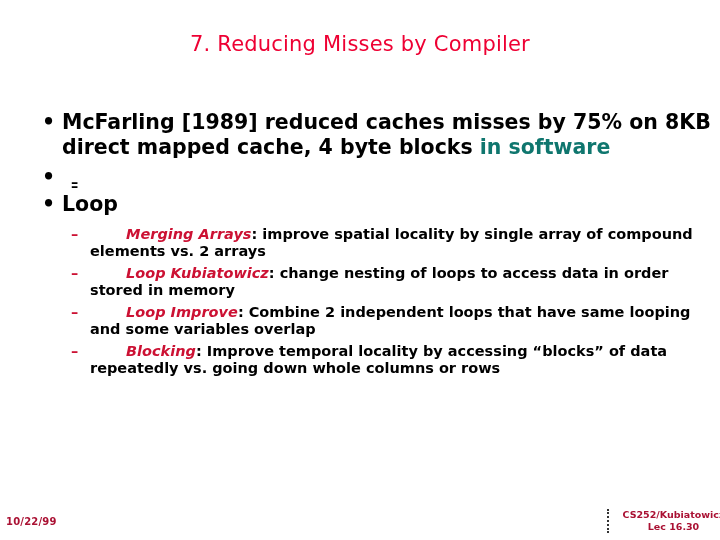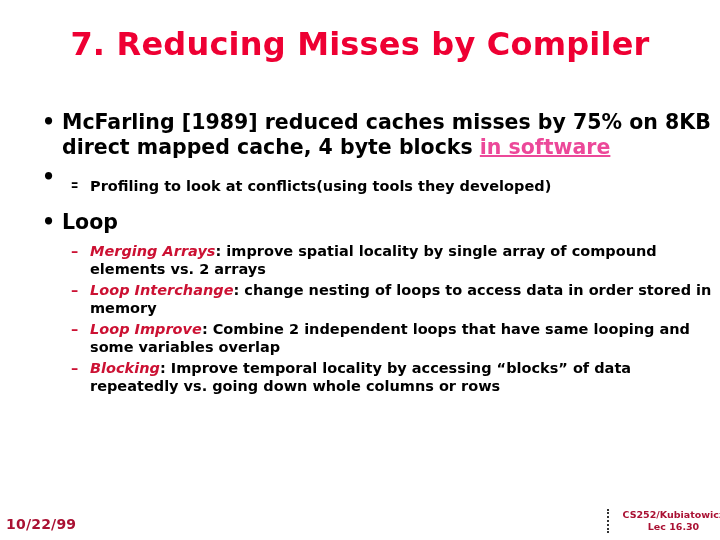--- a/index.html
+++ b/index.html
@@ -18,22 +18,22 @@
   }
 
   
   .slide-title {
     position: absolute;
     top: 26px;
     left: 40px;
     width: 640px;
     text-align: center;
     color: #ee0033;
-    font-size: 32px;
-    font-weight: bold;
+    font-size: 21px;
+    font-weight: normal;
     line-height: 36px;
     letter-spacing: 0.2px;
   }
   .slide-title .t-line { display: block; }
 
   
   .body-area {
     position: absolute;
     top: 110px;
     left: 0;
@@ -72,42 +72,42 @@
     position: absolute;
     left: 71px;
     top: 0;
     font-weight: bold;
     font-size: 14.5px;
     line-height: 17.5px;
   }
   .lv2.red-dash > .dash { color: #cc1133; }
 
   .em-red-ul {
-    color: #ec4899;
-    text-decoration: underline;
+    color: #0f766e;
     text-decoration-thickness: 2px;
     text-underline-offset: 1px;
   }
   .em-red-it {
     color: #cc1133;
     font-style: italic;
     font-weight: bold;
+    margin-left: 36px;
   }
 
   .sp-a { height: 6px; }
   .sp-b { height: 9px; }
   .sp-c { height: 14px; }
   .sp-d { height: 4px; }
 
   
   .footer-date {
     position: absolute;
     left: 6px;
     top: 516px;
-    font-size: 14px;
+    font-size: 10px;
     font-weight: bold;
     color: #aa1133;
     letter-spacing: 0.2px;
   }
   .footer-credit {
     position: absolute;
     left: 607px;
     top: 509px;
     width: 113px;
     padding-left: 8px;
@@ -144,42 +144,41 @@
   <div class="sp-b"></div>
 
   <div class="lv2">
     <span class="dash">–</span>
   </div>
 
   <div class="sp-d"></div>
 
   <div class="lv2">
     <span class="dash">–</span>
-    <span class="txt">Profiling to look at conflicts(using tools they developed)</span>
   </div>
 
   <div class="sp-c"></div>
 
   <div class="lv1">
     <span class="bullet-dot">•</span>
     <span class="txt">Loop</span>
   </div>
 
   <div class="sp-b"></div>
 
   <div class="lv2 red-dash">
     <span class="dash">–</span>
     <span class="em-red-it">Merging Arrays</span><span class="txt">: improve spatial locality by single array of compound elements vs. 2 arrays</span>
   </div>
 
   <div class="sp-d"></div>
 
   <div class="lv2 red-dash">
     <span class="dash">–</span>
-    <span class="em-red-it">Loop Interchange</span><span class="txt">: change nesting of loops to access data in order stored in memory</span>
+    <span class="em-red-it">Loop Kubiatowicz</span><span class="txt">: change nesting of loops to access data in order stored in memory</span>
   </div>
 
   <div class="sp-d"></div>
 
   <div class="lv2 red-dash">
     <span class="dash">–</span>
     <span class="em-red-it">Loop Improve</span><span class="txt">: Combine 2 independent loops that have same looping and some variables overlap</span>
   </div>
 
   <div class="sp-d"></div>

